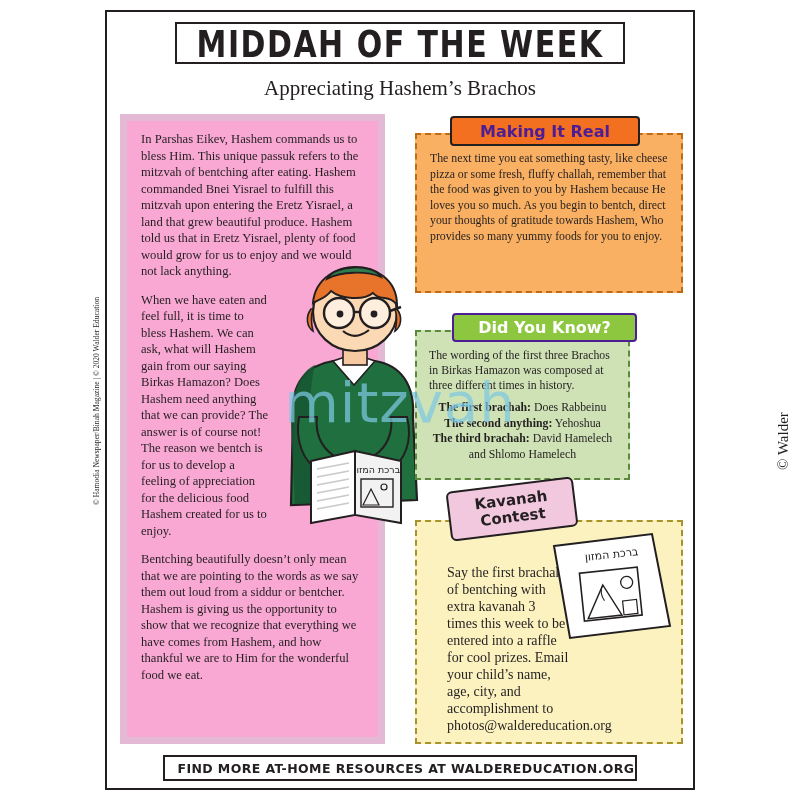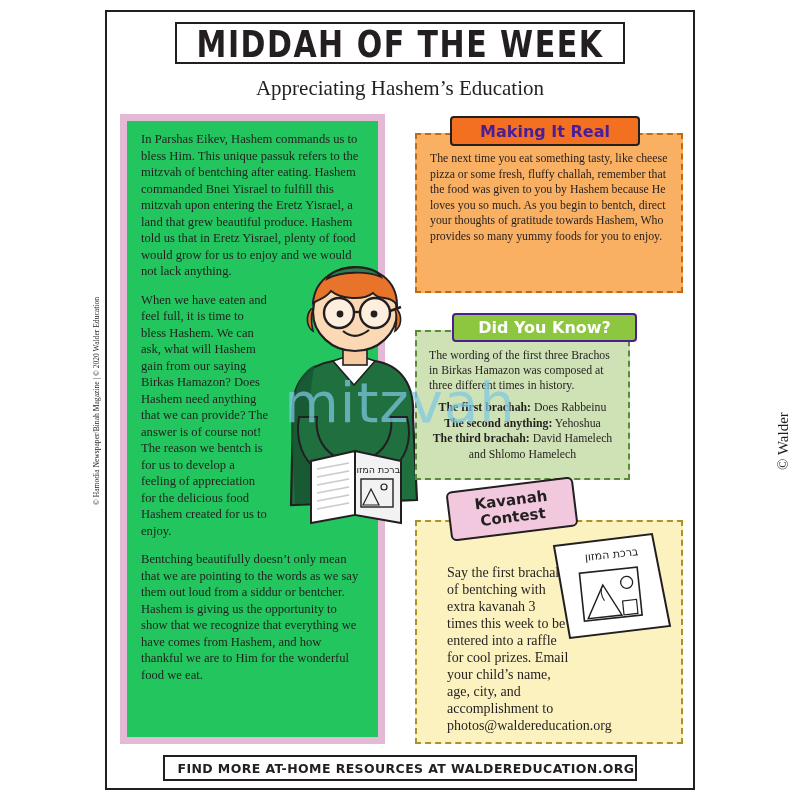--- a/index.html
+++ b/index.html
@@ -35,21 +35,21 @@
   }
   .subtitle{
     position:absolute;left:175px;top:76px;width:450px;text-align:center;
     font-size:21px;color:#231f20;
     font-family:"Liberation Serif", serif;
   }
 
   
   .main-box{
     position:absolute;left:120px;top:114px;width:265px;height:630px;
-    background:#22c55e;
+    background:#f9a8d4;
     border:7px solid #e4b9d6;
     box-sizing:border-box;
     padding:10px 12px 8px 14px;
   }
   .main-box p{
     margin:0 0 12px 0;
     font-size:12.6px;
     line-height:16.5px;
     color:#231f20;
   }
@@ -164,21 +164,21 @@
 </head>
 <body>
 
 <div class="page">
 
   <div class="poster"></div>
 
   <div class="title-box">
     <div class="t">MIDDAH OF THE WEEK</div>
   </div>
-  <div class="subtitle">Appreciating Hashem’s Education</div>
+  <div class="subtitle">Appreciating Hashem’s Brachos</div>
 
   <div class="main-box">
     <p>In Parshas Eikev, Hashem commands us to bless Him. This unique passuk refers to the mitzvah of bentching after eating. Hashem commanded Bnei Yisrael to fulfill this mitzvah upon entering the Eretz Yisrael, a land that grew beautiful produce. Hashem told us that in Eretz Yisrael, plenty of food would grow for us to enjoy and we would not lack anything.</p>
     <p class="narrow">When we have eaten and feel full, it is time to bless Hashem. We can ask, what will Hashem gain from our saying Birkas Hamazon? Does Hashem need anything that we can provide? The answer is of course not! The reason we bentch is for us to develop a feeling of appreciation for the delicious food Hashem created for us to enjoy.</p>
     <p>Bentching beautifully doesn’t only mean that we are pointing to the words as we say them out loud from a siddur or bentcher. Hashem is giving us the opportunity to show that we recognize that everything we have comes from Hashem, and how thankful we are to Him for the wonderful food we eat.</p>
   </div>
 
   <div class="illus">
     <svg viewBox="0 0 200 265" width="200" height="265" aria-hidden="true">
 

